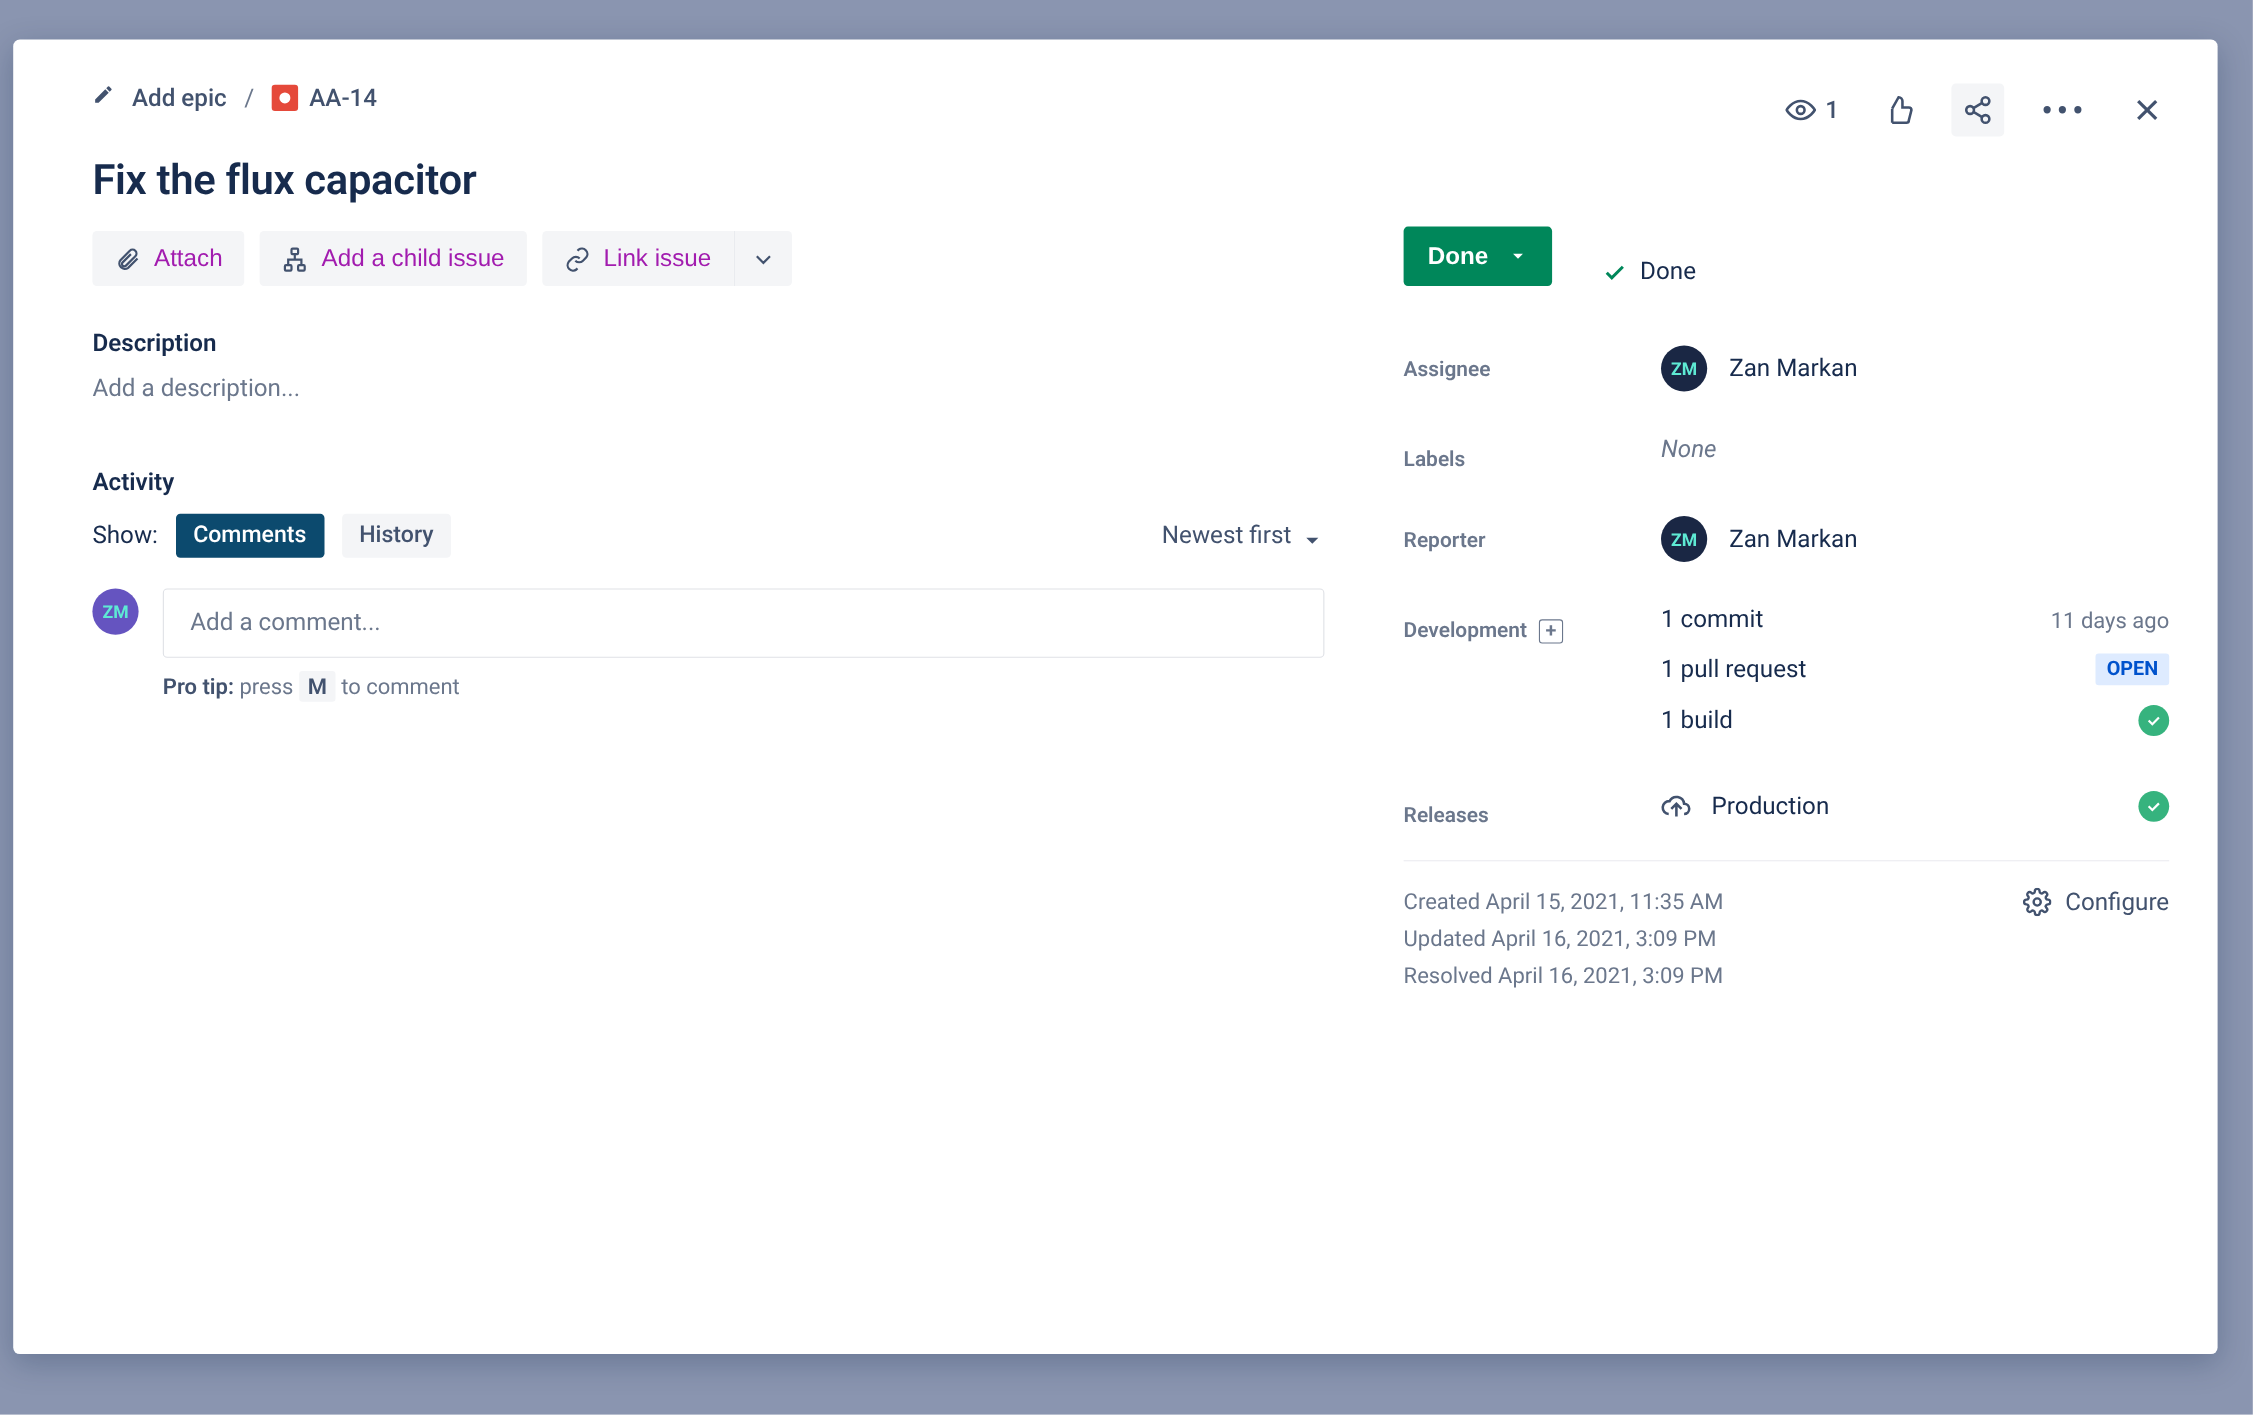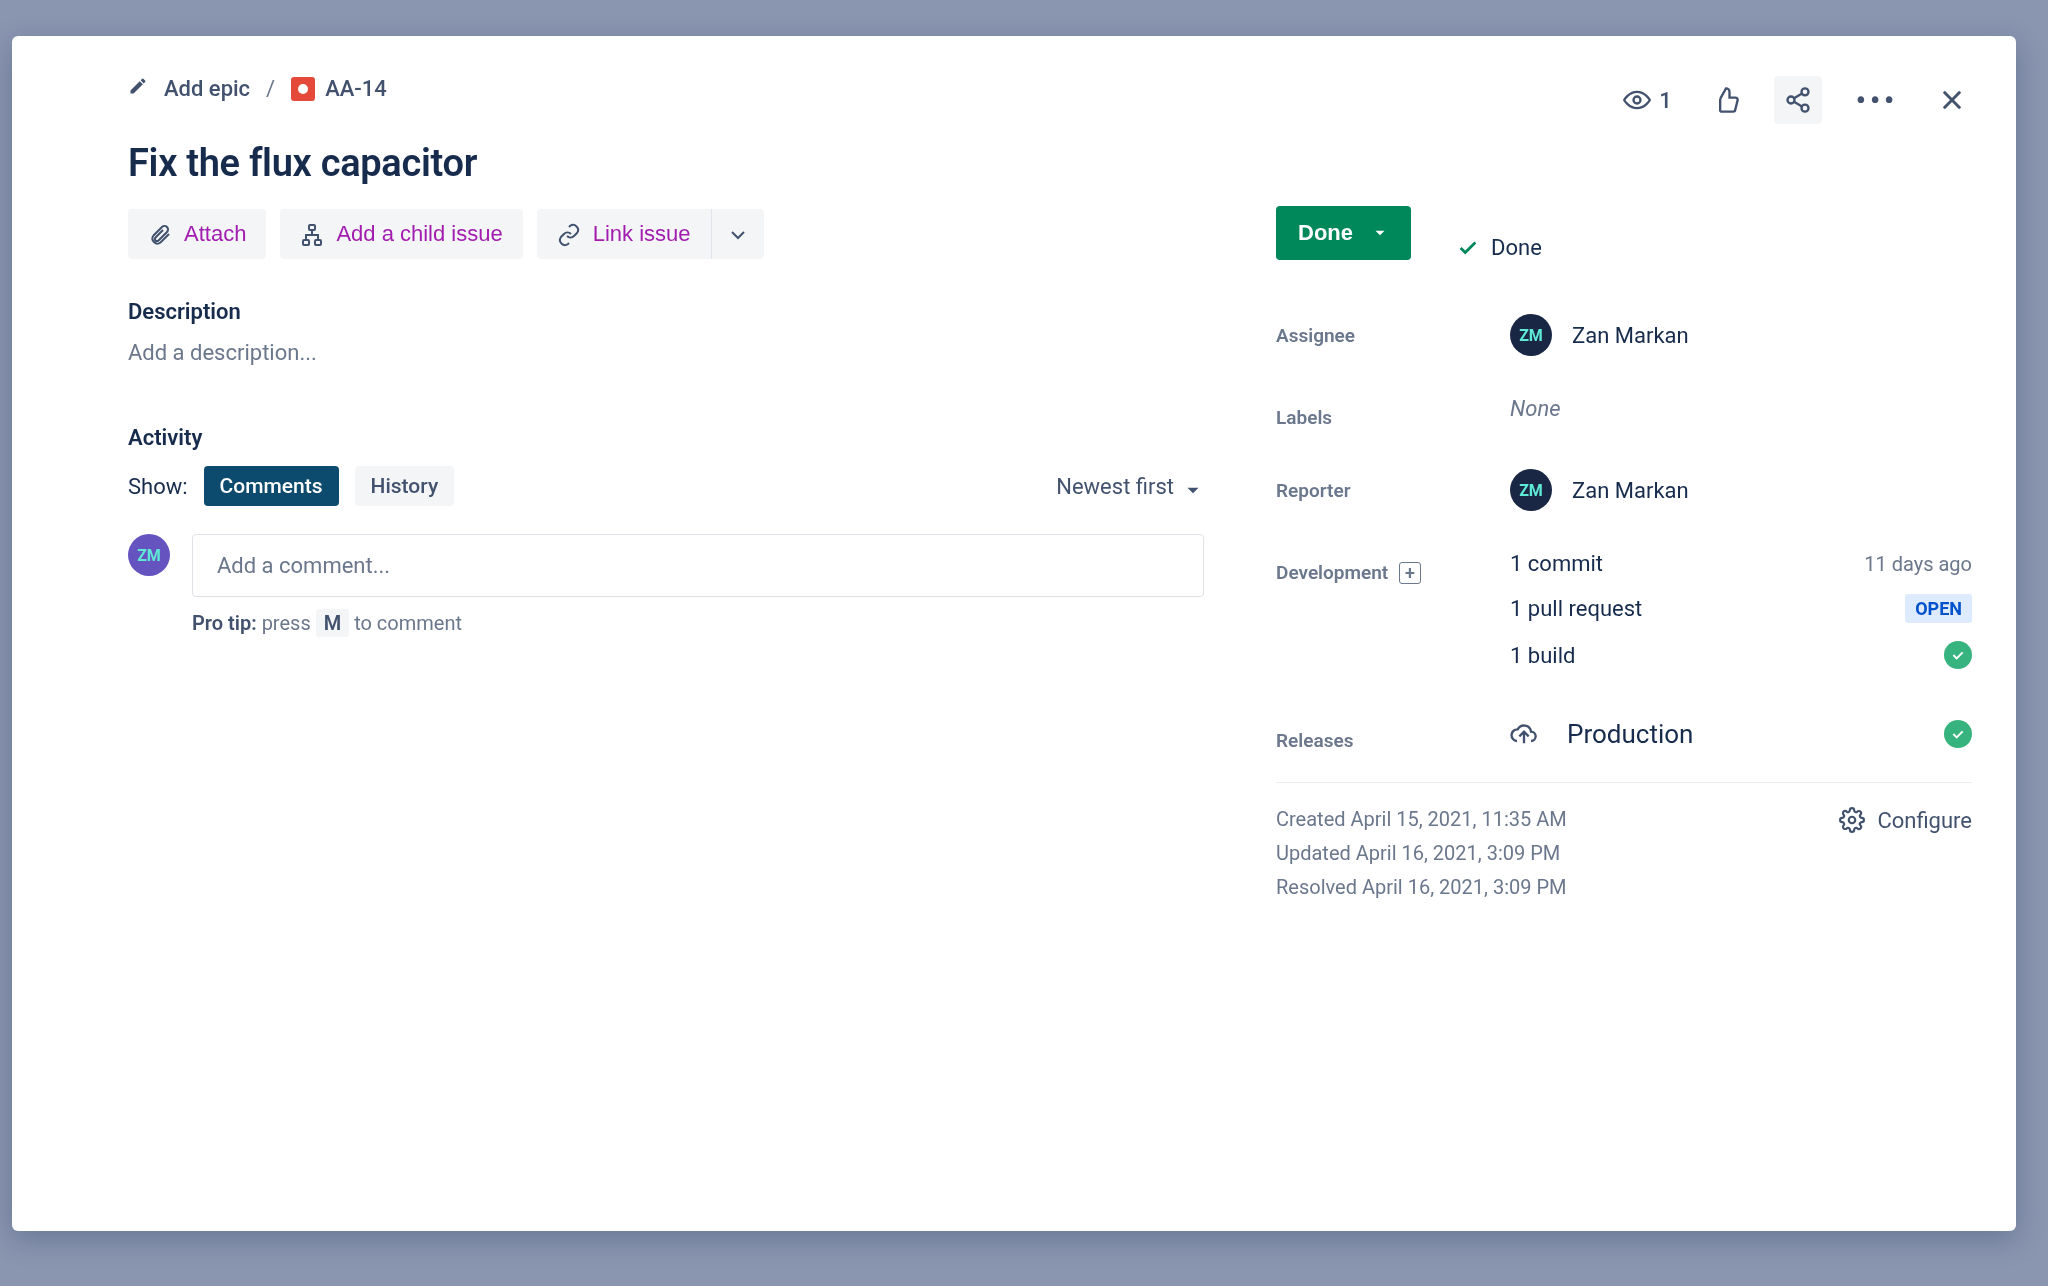--- a/index.html
+++ b/index.html
@@ -13,21 +13,21 @@
     position: absolute;
     top: 36px; left: 12px; right: 32px;
     height: 1195px;
     background: #fff;
     border-radius: 6px;
     box-shadow: 0 8px 28px rgba(9,30,66,0.25);
     display: flex;
   }
   .main-col {
     flex: 1 1 auto;
-    padding: 40px 72px 40px 116px;
+    padding: 40px 72px 40px 72px;
   }
   .side-col {
     width: 740px;
     padding: 40px 44px 40px 0;
   }
 
   
   .breadcrumb {
     display: flex;
     align-items: center;
@@ -143,21 +143,21 @@
   .badge {
     font-size:18px; font-weight:700; color:#0052cc; background:#deebff;
     padding:4px 10px; border-radius:3px;
   }
   .check-circle{
     width:28px;height:28px;border-radius:50%;background:#36b37e;
     display:flex;align-items:center;justify-content:center;
   }
   .check-circle svg{width:16px;height:16px;stroke:#fff;stroke-width:3;fill:none;}
   .release-row{display:flex;align-items:center;justify-content:space-between;}
-  .release-left{display:flex;align-items:center;gap:29px;color:#42526e;font-size:26px;}
+  .release-left{display:flex;align-items:center;gap:18px;color:#42526e;font-size:22px;}
   .release-left svg{width:28px;height:28px;fill:none;stroke:#42526e;stroke-width:2;}
   .release-name{color:#172b4d;}
 
   .divider{height:1px;background:#ebecf0;margin:30px 0 24px;}
 
   .meta-row{display:flex;justify-content:space-between;align-items:flex-start;}
   .meta-dates{display:flex;flex-direction:column;gap:10px;font-size:20px;color:#6b778c;}
   .configure{display:flex;align-items:center;gap:12px;font-size:22px;color:#42526e;cursor:pointer;}
   .configure svg{width:26px;height:26px;fill:none;stroke:#42526e;stroke-width:2;}
 </style>

